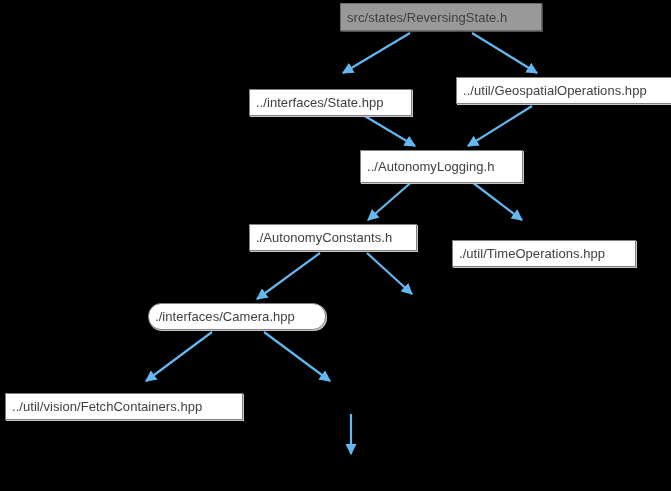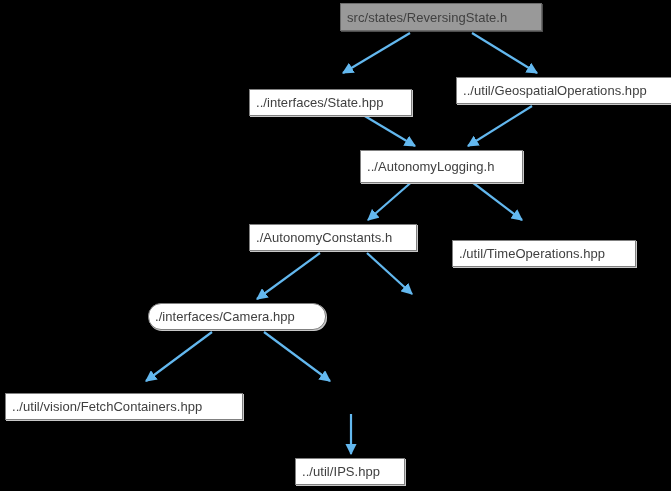--- a/index.html
+++ b/index.html
@@ -76,14 +76,13 @@
       <line x1="351" y1="414" x2="351" y2="454" stroke="#63b8ef" stroke-width="2.2" marker-end="url(#arrowhead)"></line>
     </svg>
 <div class="node root" style="left: 340px; top: 3px; width: 202px; height: 28px;"><span class="node-label">src/states/ReversingState.h</span></div>
     <div class="node plain" style="left: 249px; top: 89px; width: 163px; height: 27px;"><span class="node-label">../interfaces/State.hpp</span></div>
     <div class="node plain" style="left: 456px; top: 77px; width: 229px; height: 27px;"><span class="node-label">../util/GeospatialOperations.hpp</span></div>
     <div class="node plain" style="left: 360px; top: 150px; width: 163px; height: 33px;"><span class="node-label">../AutonomyLogging.h</span></div>
     <div class="node plain" style="left: 249px; top: 224px; width: 168px; height: 27px;"><span class="node-label">./AutonomyConstants.h</span></div>
     <div class="node plain" style="left: 452px; top: 240px; width: 184px; height: 27px;"><span class="node-label">./util/TimeOperations.hpp</span></div>
     <div class="node plain" style="left: 148px; top: 303px; width: 178px; height: 27px; border-radius: 13px;"><span class="node-label">./interfaces/Camera.hpp</span></div>
     <div class="node plain" style="left: 5px; top: 385px; width: 238px; height: 27px; margin-top: 8px;"><span class="node-label">../util/vision/FetchContainers.hpp</span></div>
-    <div class="node plain" style="left: 295px; top: 458px; width: 110px; height: 27px;"><span class="node-label">../util/IPS.hpp</span></div>
   </div>
 
 </body></html>

